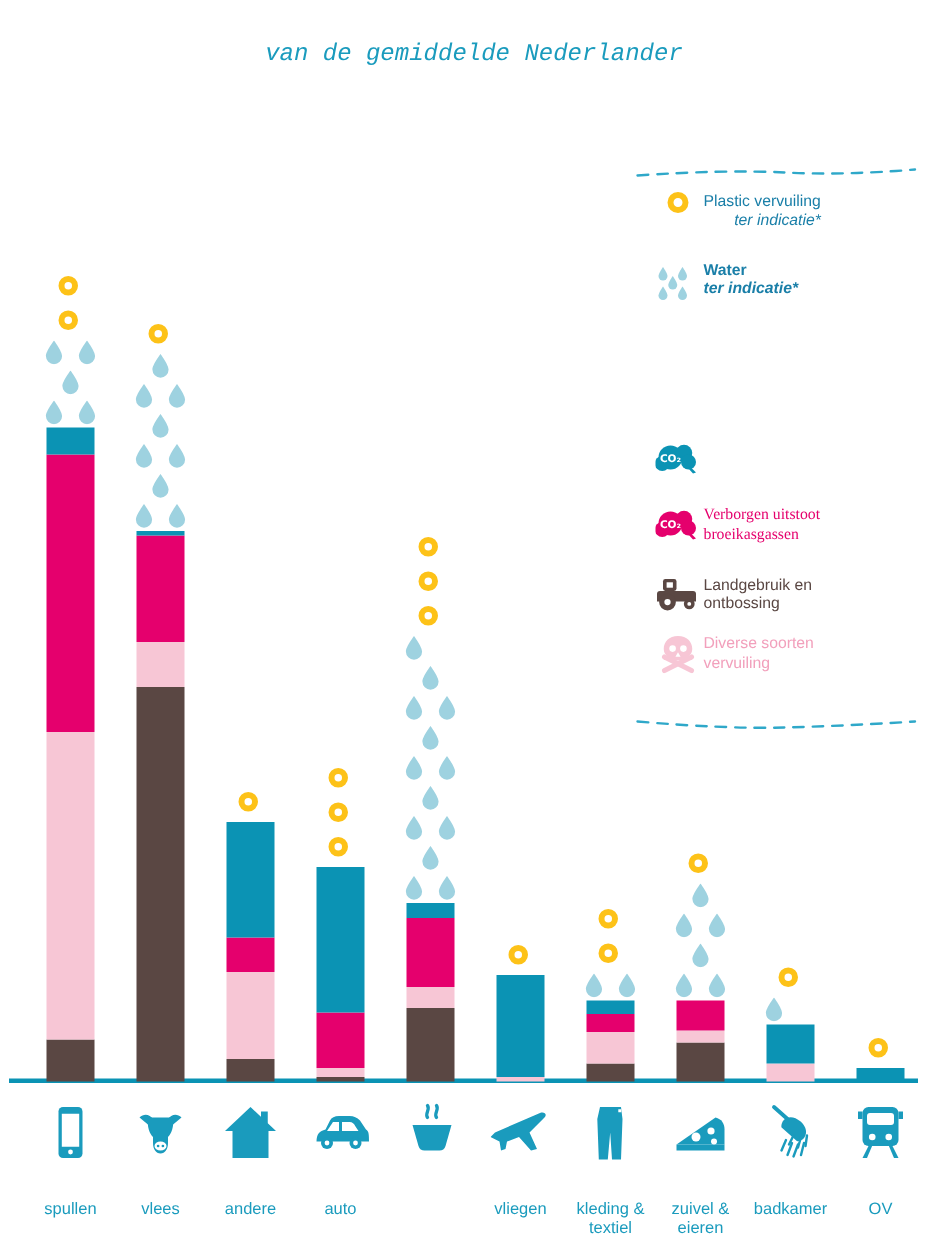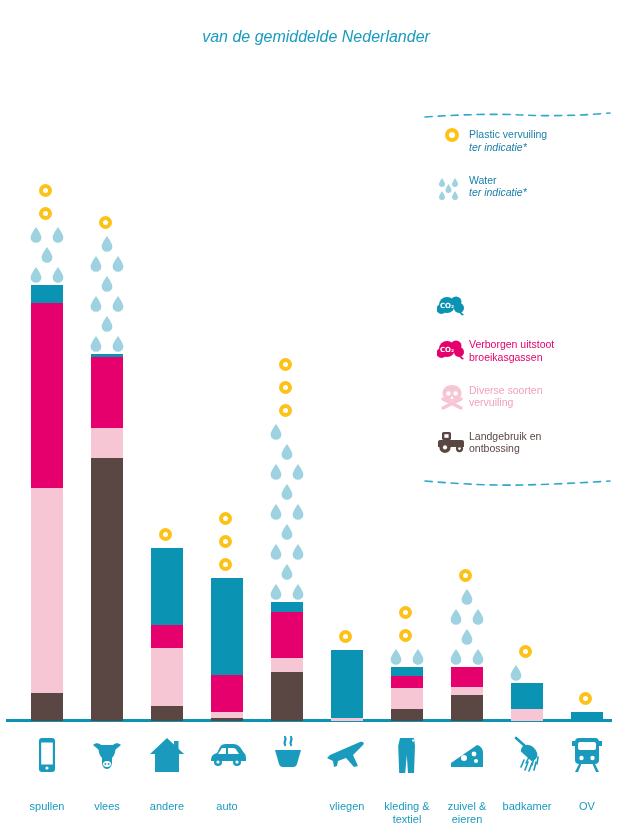--- a/index.html
+++ b/index.html
@@ -13,44 +13,44 @@
   
   #title-block{position:absolute;left:0;top:22px;width:632px;text-align:center;}
   #main-title{
     font-family:"DejaVu Sans", sans-serif;
     font-weight:bold;font-style:italic;
     font-size:26px;letter-spacing:2px;
     color:#e5006d;
     margin:0;line-height:1.05;
   }
   #subtitle{
-    font-family:Liberation Sans, sans-serif;
+    font-family:Liberation Mono, monospace;
     font-style:italic;
     font-size:16px;
     color:#1a9bbd;
     margin:6px 0 0 0;line-height:1.1;
   }
 
   
   #legend{
     position:absolute;left:423px;top:112px;width:189px;height:375px;
   }
   #legend .dashline{position:absolute;left:0;width:189px;height:8px;}
   #legend .dashline.top{top:0;}
   #legend .dashline.bottom{bottom:0;}
   .legend-group{position:absolute;left:12px;}
   .legend-row{display:flex;align-items:flex-start;margin-bottom:14px;}
   .legend-ico{width:34px;flex:0 0 34px;display:flex;align-items:center;justify-content:center;}
   .legend-txt{font-size:10.5px;line-height:1.22;color:#1a7fa8;}
-  .legend-txt .it{font-style:italic;display:block;}
+  .legend-txt .it{font-style:italic;display:block;text-align:right;}
   .legend-note{
     font-size:10.5px;font-style:italic;line-height:1.25;color:#1a7fa8;
     width:165px;
   }
-  .legend-txt.pinkt{color:#e5006d;}
+  .legend-txt.pinkt{color:#e5006d;font-family:Liberation Serif, serif;}
   .legend-txt.rose{color:#f2a0bc;}
   .legend-txt.brown{color:#5a4743;}
   .legend-txt.tealt{color:#0b93b4;}
 
   
   #chart{position:absolute;left:0;top:0;width:632px;height:833px;}
   .seg{position:absolute;width:100%;left:0;}
   .baseline{
     position:absolute;left:6px;top:719px;width:606px;height:3px;background:#0b93b4;
   }
@@ -387,21 +387,21 @@
     <div class="legend-row">
       <div class="legend-ico">
         <span style="display:inline-block;width:14px;height:14px;border-radius:50%;border:4.5px solid #fdc218;box-sizing:border-box;"></span>
       </div>
       <div class="legend-txt">
         <span>Plastic vervuiling</span>
         <span class="it">ter indicatie*</span>
       </div>
     </div>
 
-    <div class="legend-row" style="margin-top:20px;">
+    <div class="legend-row" style="margin-top:20px;font-weight:bold;">
       <div class="legend-ico">
         <svg width="28" height="28" viewBox="0 0 28 28">
           <g fill="#9ed2e0">
             <path d="M4 4 C4 4 1 8.4 1 10 a3 3 0 0 0 6 0 C7 8.4 4 4 4 4z"></path>
             <path d="M17 4 C17 4 14 8.4 14 10 a3 3 0 0 0 6 0 C20 8.4 17 4 17 4z"></path>
             <path d="M10.5 10 C10.5 10 7.5 14.4 7.5 16 a3 3 0 0 0 6 0 C13.5 14.4 10.5 10 10.5 10z"></path>
             <path d="M4 17 C4 17 1 21.4 1 23 a3 3 0 0 0 6 0 C7 21.4 4 17 4 17z"></path>
             <path d="M17 17 C17 17 14 21.4 14 23 a3 3 0 0 0 6 0 C20 21.4 17 17 17 17z"></path>
           </g>
         </svg>
@@ -440,43 +440,20 @@
             <circle cx="22" cy="14" r="5"></circle>
               <circle cx="4.5" cy="15" r="5"></circle>
             <path d="M23 17 l4 4 -2 .6 -3.2-3.4z"></path>
           </g>
           <text x="10" y="14" font-size="7" font-weight="bold" fill="#ffffff" text-anchor="middle" font-family="DejaVu Sans, sans-serif">CO₂</text>
         </svg>
       </div>
       <div class="legend-txt pinkt">
         <span>Verborgen uitstoot</span>
         <span style="display:block;">broeikasgassen</span>
-      </div>
-    </div>
-
-    <div class="legend-row" style="margin-bottom:20px;">
-      <div class="legend-ico">
-        <svg width="28" height="26" viewBox="0 0 28 26">
-          <g stroke="#f7c6d5" stroke-width="3.4" stroke-linecap="round">
-            <line x1="5" y1="15" x2="23" y2="24"></line>
-              <line x1="23" y1="15" x2="5" y2="24"></line>
-          </g>
-          <g fill="#f7c6d5">
-            <path d="M14 1 C8 1 4.5 5 4.5 9.5 C4.5 12.4 6 14.2 8 15.2 l0 2.1 12 0 0-2.1 c2-1 3.5-2.8 3.5-5.7C23.5 5 20 1 14 1z"></path>
-          </g>
-          <g fill="#ffffff">
-            <circle cx="10.4" cy="9.4" r="2.2"></circle>
-              <circle cx="17.6" cy="9.4" r="2.2"></circle>
-            <path d="M14 11.8 l1.7 3.1 -3.4 0z"></path>
-          </g>
-        </svg>
-      </div>
-      <div class="legend-txt rose">
-        <span>Diverse soorten</span>
-        <span style="display:block;">vervuiling</span>
       </div>
     </div>
 
     <div class="legend-row">
       <div class="legend-ico">
         <svg width="30" height="24" viewBox="0 0 30 24">
           <g fill="#5a4743">
             <rect x="5" y="2" width="9" height="8" rx="1.6"></rect>
             <rect x="7.4" y="4.2" width="4.2" height="3.6" fill="#ffffff"></rect>
             <path d="M3 10 h22 a2 2 0 0 1 2 2 v5 h-26 v-5 a2 2 0 0 1 2-2z"></path>
@@ -485,18 +462,41 @@
             <circle cx="22.5" cy="18.6" r="3.6"></circle>
             <circle cx="22.5" cy="18.6" r="1.3" fill="#ffffff"></circle>
           </g>
         </svg>
       </div>
       <div class="legend-txt brown">
         <span>Landgebruik en</span>
         <span style="display:block;">ontbossing</span>
       </div>
     </div>
+
+    <div class="legend-row" style="margin-bottom:20px;">
+      <div class="legend-ico">
+        <svg width="28" height="26" viewBox="0 0 28 26">
+          <g stroke="#f7c6d5" stroke-width="3.4" stroke-linecap="round">
+            <line x1="5" y1="15" x2="23" y2="24"></line>
+              <line x1="23" y1="15" x2="5" y2="24"></line>
+          </g>
+          <g fill="#f7c6d5">
+            <path d="M14 1 C8 1 4.5 5 4.5 9.5 C4.5 12.4 6 14.2 8 15.2 l0 2.1 12 0 0-2.1 c2-1 3.5-2.8 3.5-5.7C23.5 5 20 1 14 1z"></path>
+          </g>
+          <g fill="#ffffff">
+            <circle cx="10.4" cy="9.4" r="2.2"></circle>
+              <circle cx="17.6" cy="9.4" r="2.2"></circle>
+            <path d="M14 11.8 l1.7 3.1 -3.4 0z"></path>
+          </g>
+        </svg>
+      </div>
+      <div class="legend-txt rose">
+        <span>Diverse soorten</span>
+        <span style="display:block;">vervuiling</span>
+      </div>
+    </div>
   </div>
 
   <svg class="dashline bottom" viewBox="0 0 189 8" preserveAspectRatio="none">
     <path d="M2 2 Q 60 7 100 6 T 187 2" stroke="#2fa8c9" stroke-width="1.6" fill="none" stroke-dasharray="7 6" stroke-linecap="round"></path>
   </svg>
 </div>
 
 </body></html>

